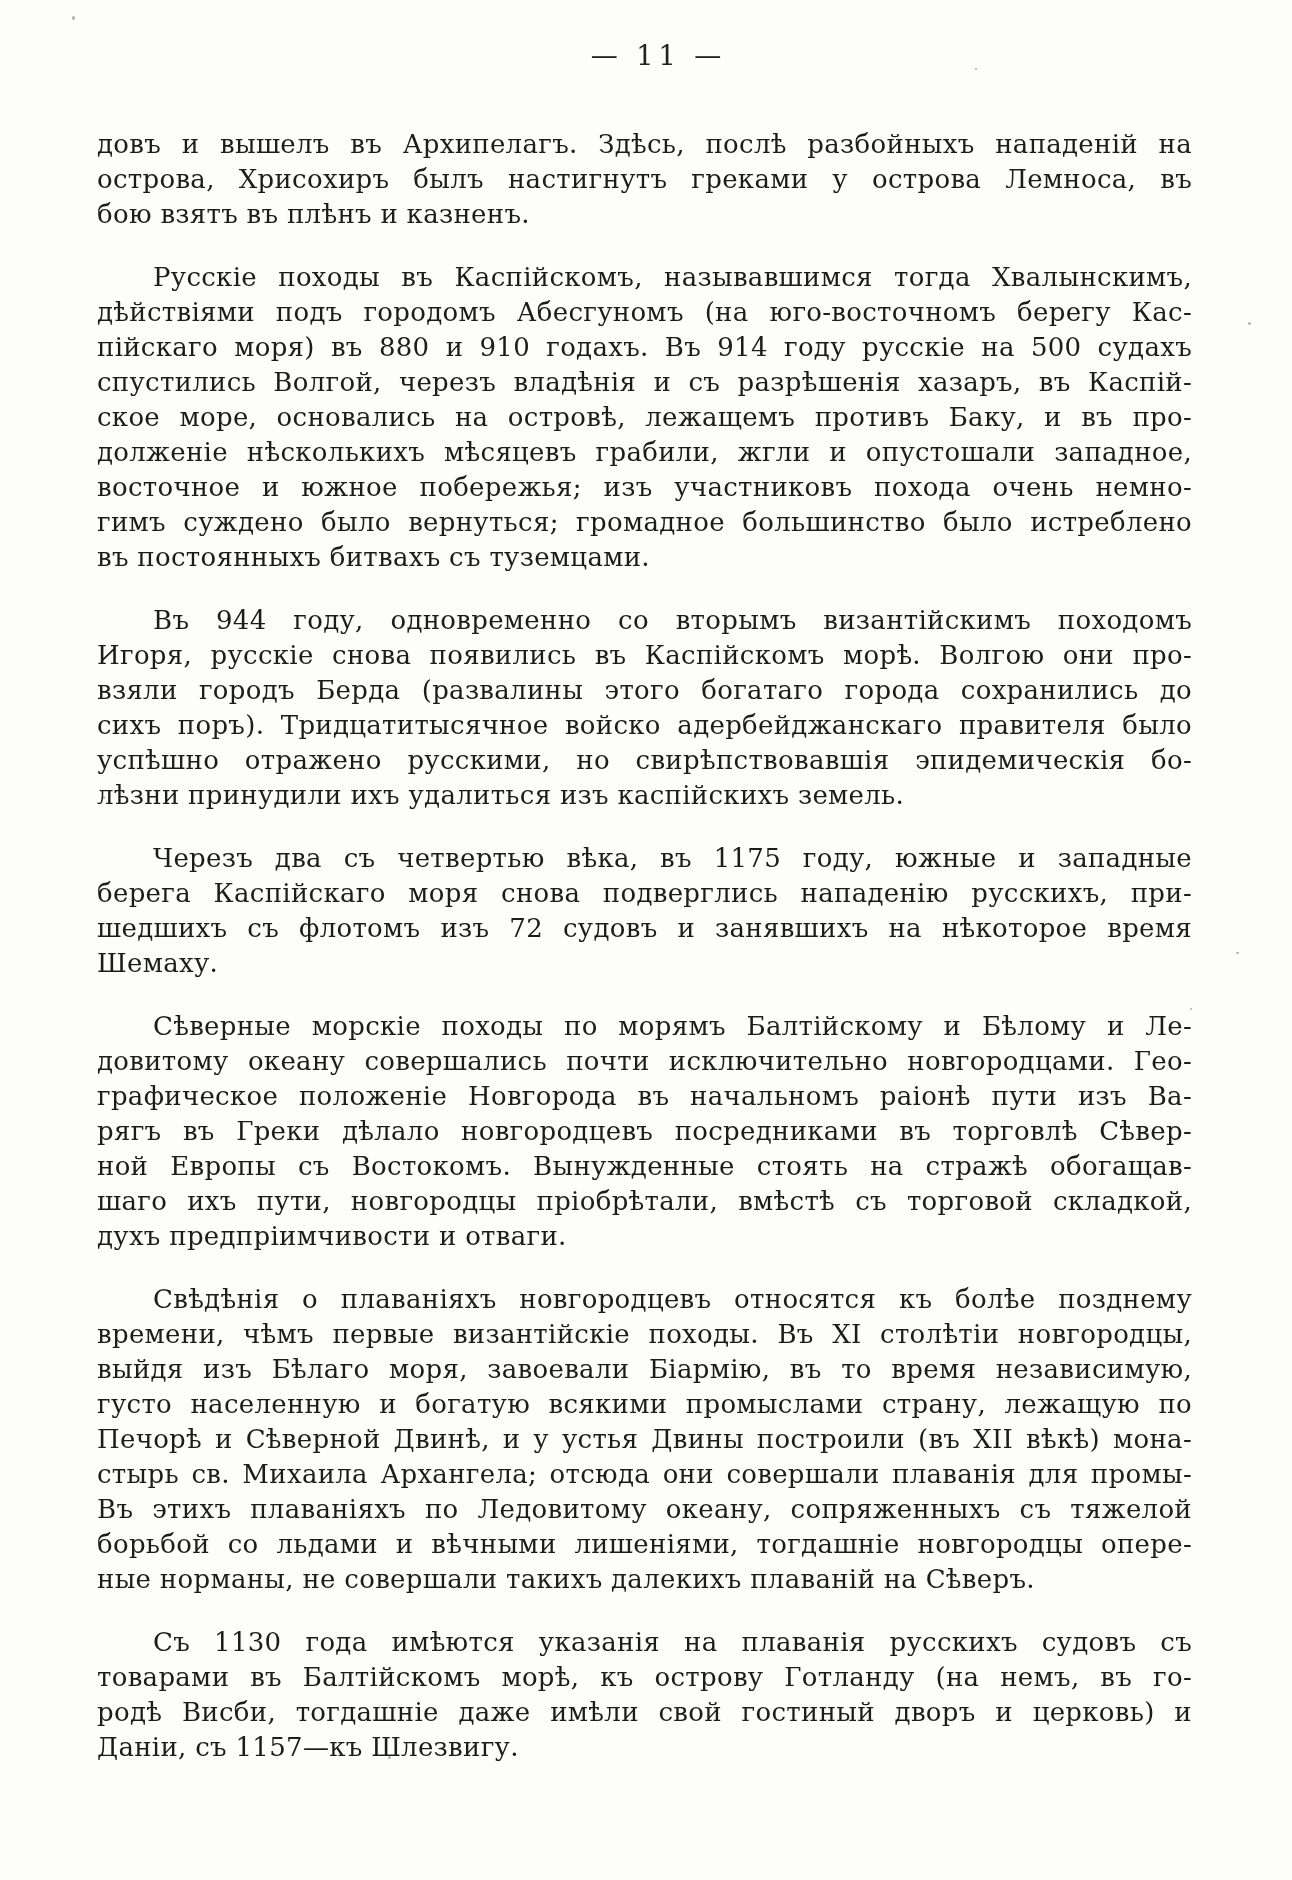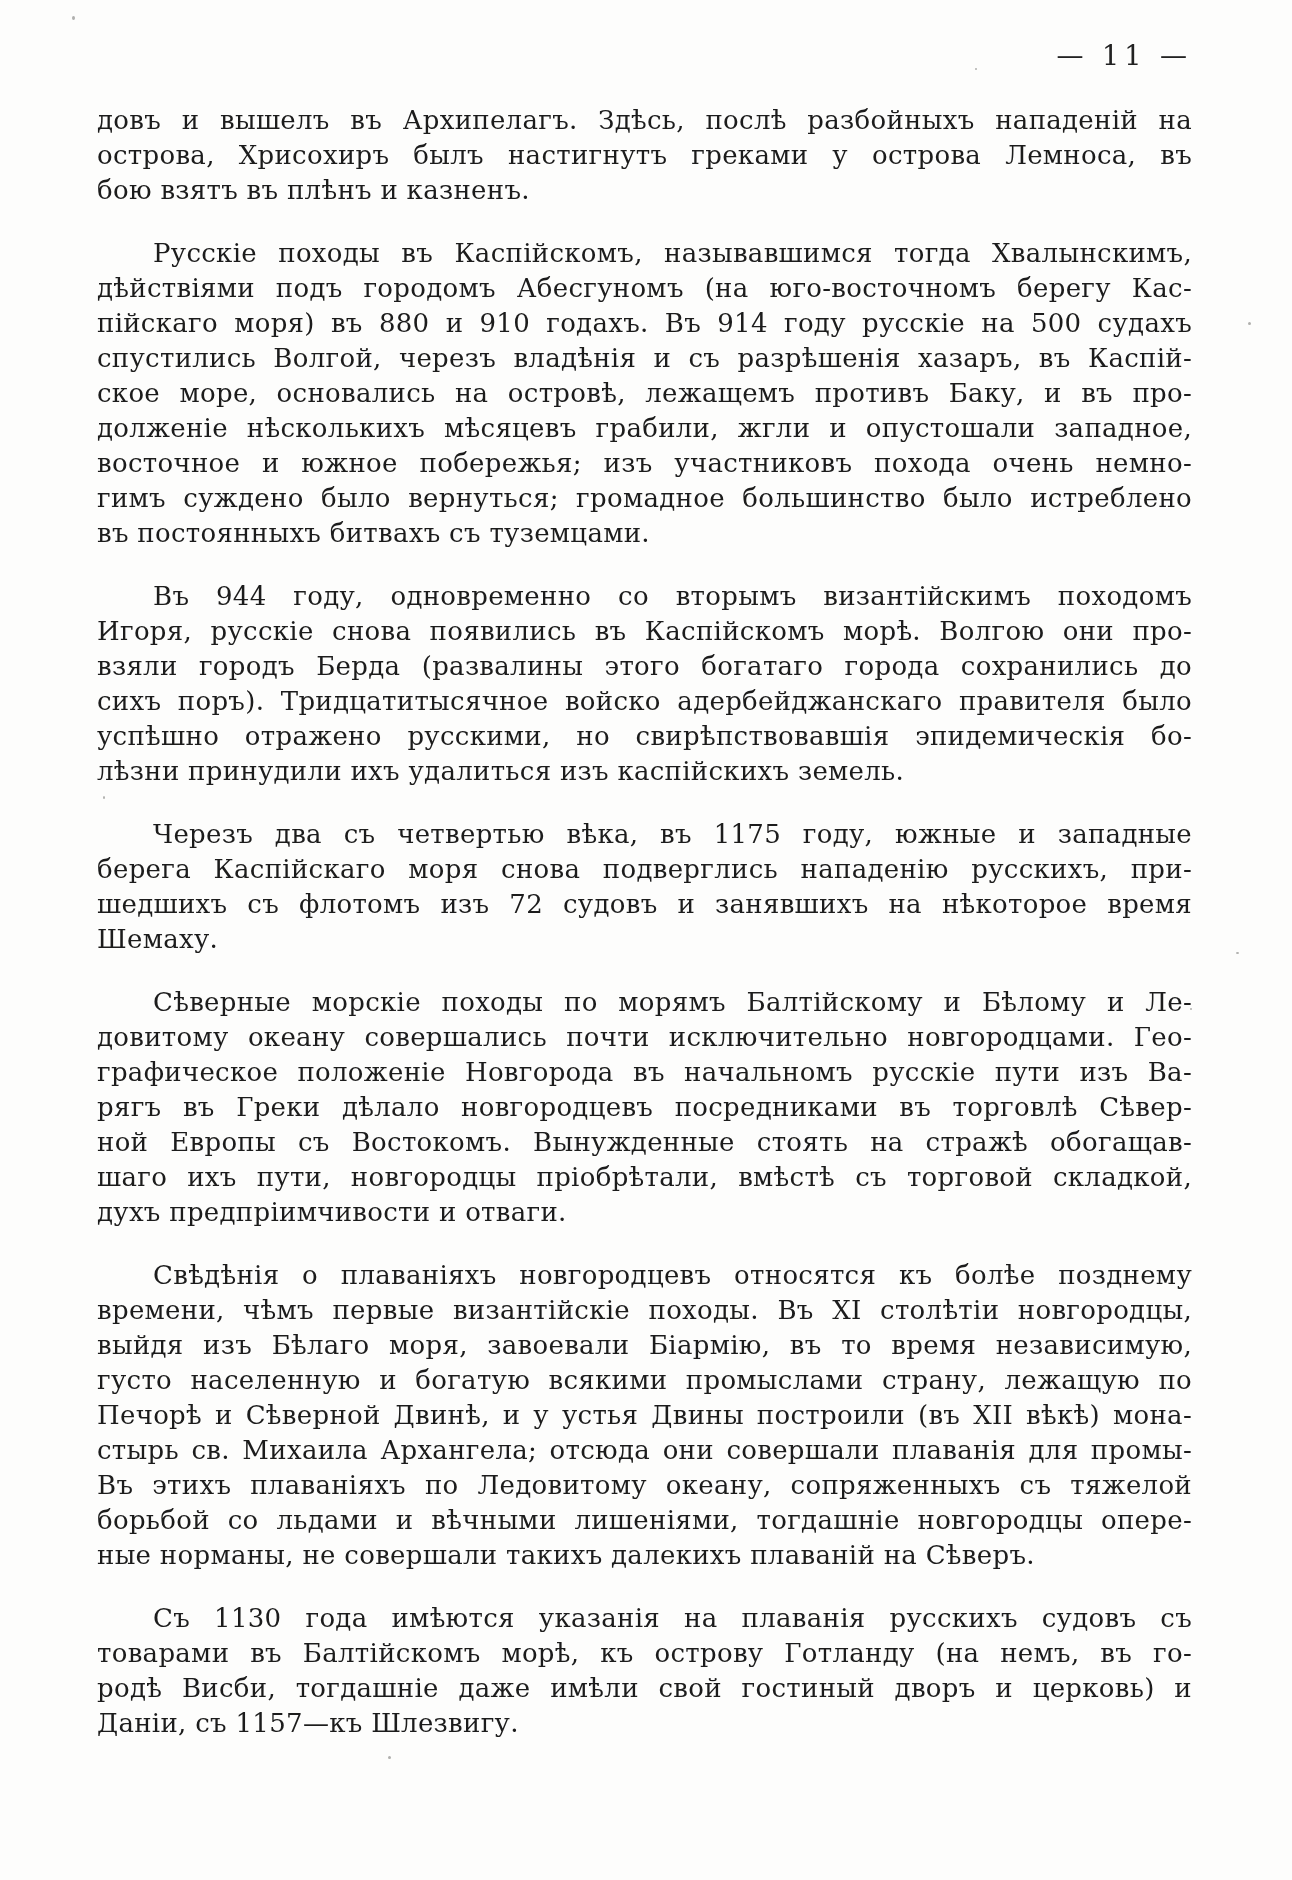--- a/index.html
+++ b/index.html
@@ -10,29 +10,29 @@
   }
   .page {
     position: relative;
     width: 1292px; height: 1880px;
     background: #fdfdfc;
     color: #1c1c1c;
     font-family: "DejaVu Serif", "Liberation Serif", serif;
   }
   .page-header {
     position: absolute;
-    top: 40px; left: 97px; width: 1095px;
-    text-align: right;
+    top: 40px; left: 111px; width: 1095px;
+    text-align: center;
     font-size: 27px;
     letter-spacing: 5px;
     color: #222;
   }
   .text-block {
     position: absolute;
-    top: 103px; left: 97px; width: 1095px;
+    top: 127px; left: 97px; width: 1095px;
     font-size: 26px;
     line-height: 35px;
     letter-spacing: 0.3px;
   }
   .paragraph { margin: 0; }
   .line {
     text-align: justify;
     text-align-last: justify;
     height: 35px;
     overflow: hidden;
@@ -95,21 +95,21 @@
       </div>
       <div class="paragraph">
         <div class="line indent">Черезъ два съ четвертью вѣка, въ 1175 году, южные и западные</div>
         <div class="line">берега Каспійскаго моря снова подверглись нападенію русскихъ, при-</div>
         <div class="line">шедшихъ съ флотомъ изъ 72 судовъ и занявшихъ на нѣкоторое время</div>
         <div class="line last">Шемаху.</div>
       </div>
       <div class="paragraph">
         <div class="line indent">Сѣверные морскіе походы по морямъ Балтійскому и Бѣлому и Ле-</div>
         <div class="line">довитому океану совершались почти исключительно новгородцами. Гео-</div>
-        <div class="line">графическое положеніе Новгорода въ начальномъ русскіе пути изъ Ва-</div>
+        <div class="line">графическое положеніе Новгорода въ начальномъ раіонѣ пути изъ Ва-</div>
         <div class="line">рягъ въ Греки дѣлало новгородцевъ посредниками въ торговлѣ Сѣвер-</div>
         <div class="line">ной Европы съ Востокомъ. Вынужденные стоять на стражѣ обогащав-</div>
         <div class="line">шаго ихъ пути, новгородцы пріобрѣтали, вмѣстѣ съ торговой складкой,</div>
         <div class="line last">духъ предпріимчивости и отваги.</div>
       </div>
       <div class="paragraph">
         <div class="line indent">Свѣдѣнія о плаваніяхъ новгородцевъ относятся къ болѣе позднему</div>
         <div class="line">времени, чѣмъ первые византійскіе походы. Въ XI столѣтіи новгородцы,</div>
         <div class="line">выйдя изъ Бѣлаго моря, завоевали Біармію, въ то время независимую,</div>
         <div class="line">густо населенную и богатую всякими промыслами страну, лежащую по</div>

